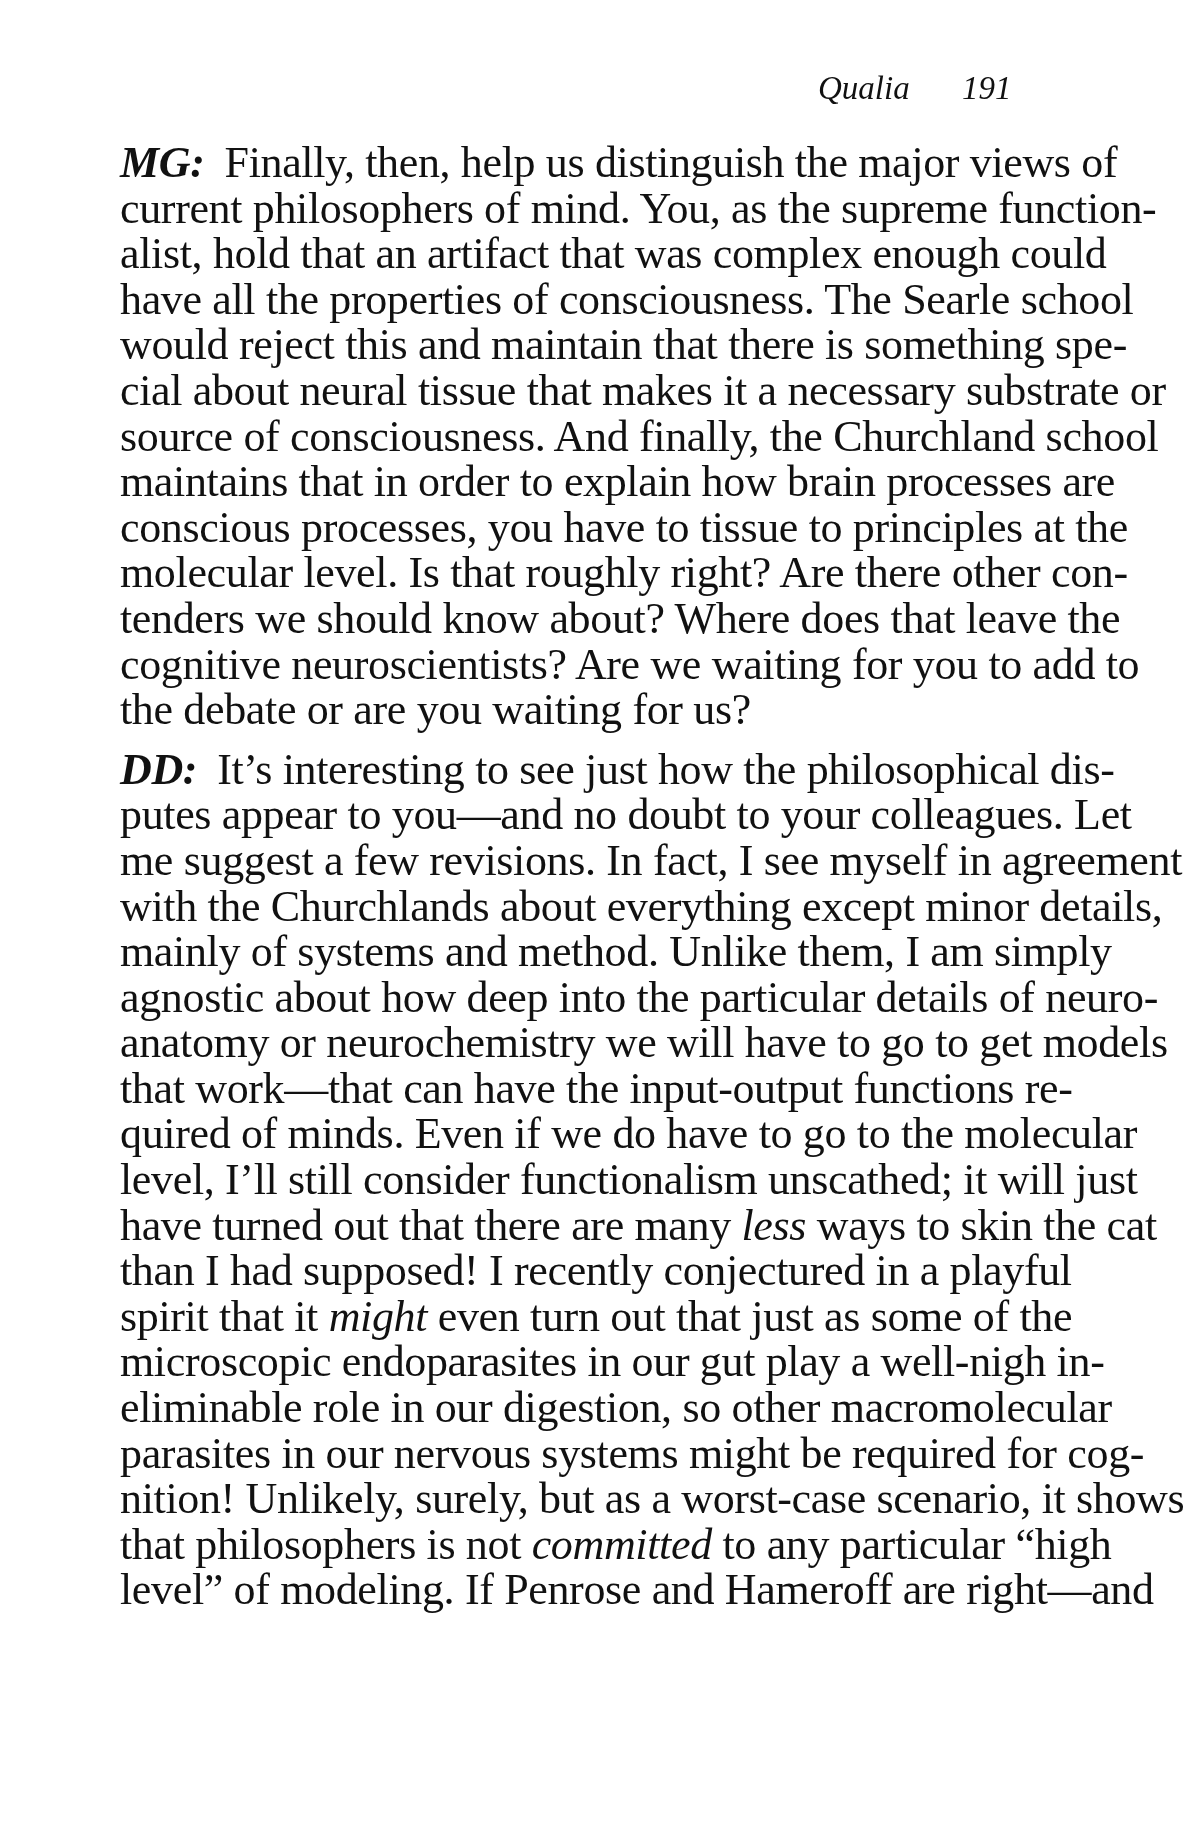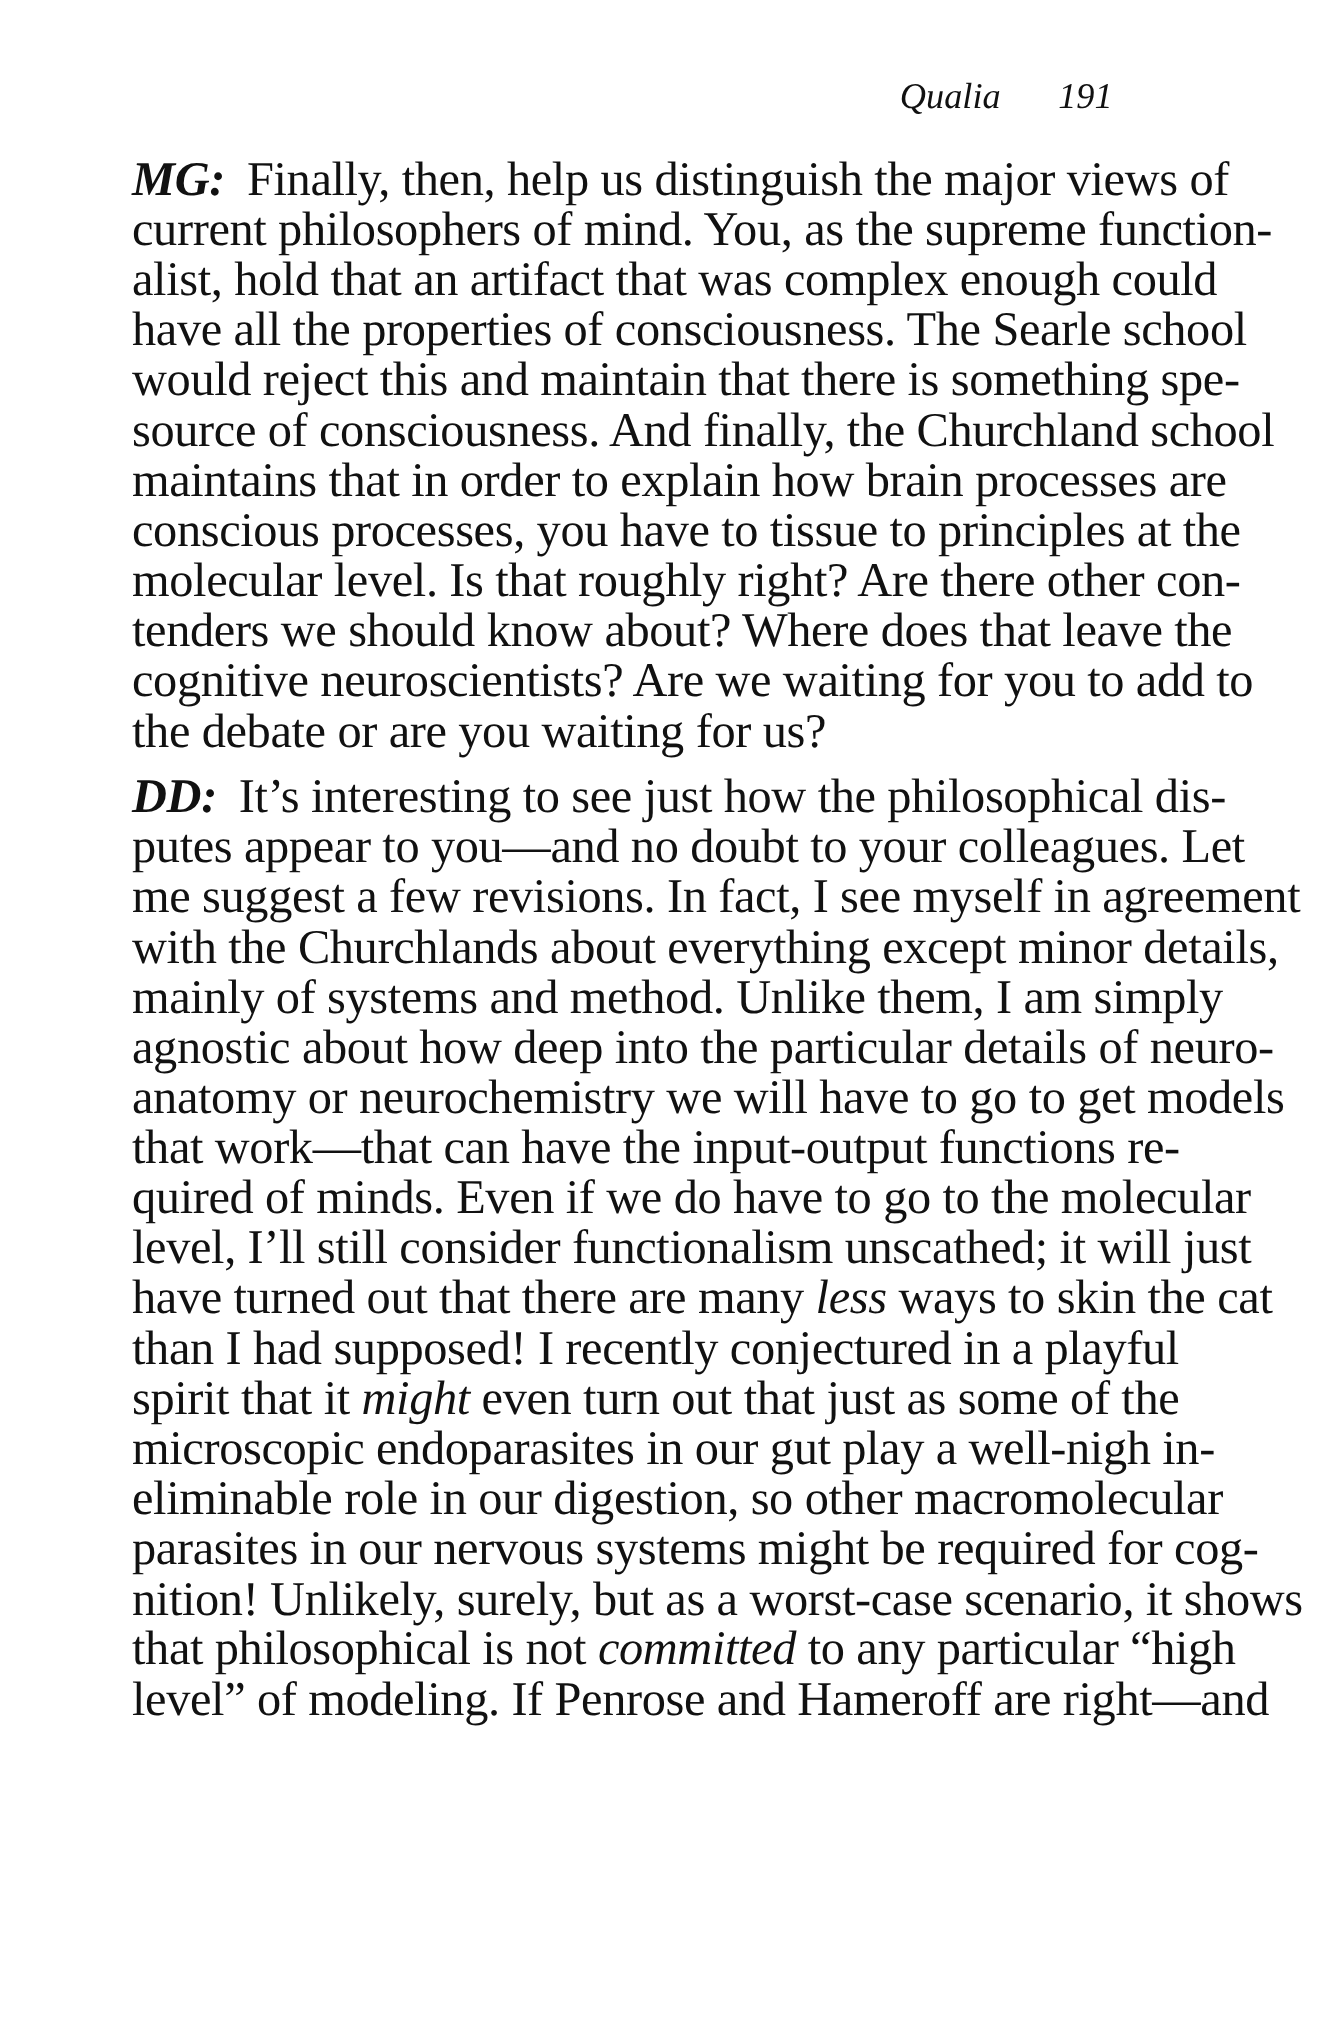--- a/index.html
+++ b/index.html
@@ -82,20 +82,21 @@
   </div>
 
   <div class="body-text">
 
     <div>
       <div class="line"><span class="speaker">MG:</span><span>Finally, then, help us distinguish the major views of</span></div>
       <div class="line">current philosophers of mind. You, as the supreme function-</div>
       <div class="line">alist, hold that an artifact that was complex enough could</div>
       <div class="line">have all the properties of consciousness. The Searle school</div>
       <div class="line">would reject this and maintain that there is something spe-</div>
+      <div class="line">cial about neural tissue that makes it a necessary substrate or</div>
       <div class="line">source of consciousness. And finally, the Churchland school</div>
       <div class="line">maintains that in order to explain how brain processes are</div>
       <div class="line">conscious processes, you have to tissue to principles at the</div>
       <div class="line">molecular level. Is that roughly right? Are there other con-</div>
       <div class="line">tenders we should know about? Where does that leave the</div>
       <div class="line">cognitive neuroscientists? Are we waiting for you to add to</div>
       <div class="line last">the debate or are you waiting for us?</div>
     </div>
 
     <div class="para-gap"></div>
@@ -111,18 +112,18 @@
       <div class="line">that work—that can have the input-output functions re-</div>
       <div class="line">quired of minds. Even if we do have to go to the molecular</div>
       <div class="line">level, I’ll still consider functionalism unscathed; it will just</div>
       <div class="line"><span>have turned out that there are many </span><em>less</em><span> ways to skin the cat</span></div>
       <div class="line">than I had supposed! I recently conjectured in a playful</div>
       <div class="line"><span>spirit that it </span><em>might</em><span> even turn out that just as some of the</span></div>
       <div class="line">microscopic endoparasites in our gut play a well-nigh in-</div>
       <div class="line">eliminable role in our digestion, so other macromolecular</div>
       <div class="line">parasites in our nervous systems might be required for cog-</div>
       <div class="line">nition! Unlikely, surely, but as a worst-case scenario, it shows</div>
-      <div class="line"><span>that philosophical is not </span><em>committed</em><span> to any particular “high</span></div>
+      <div class="line"><span>that philosophers is not </span><em>committed</em><span> to any particular “high</span></div>
       <div class="line">level” of modeling. If Penrose and Hameroff are right—and</div>
     </div>
 
   </div>
 </div>
 
 </body></html>

